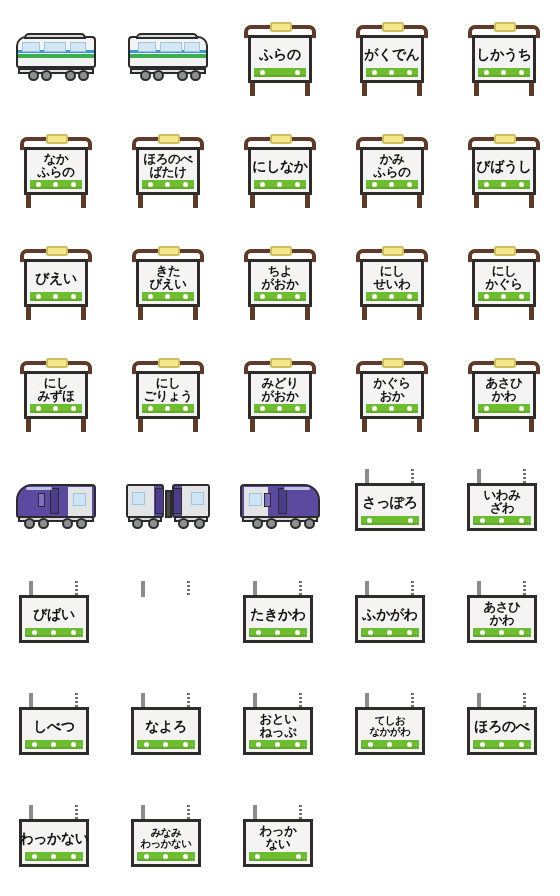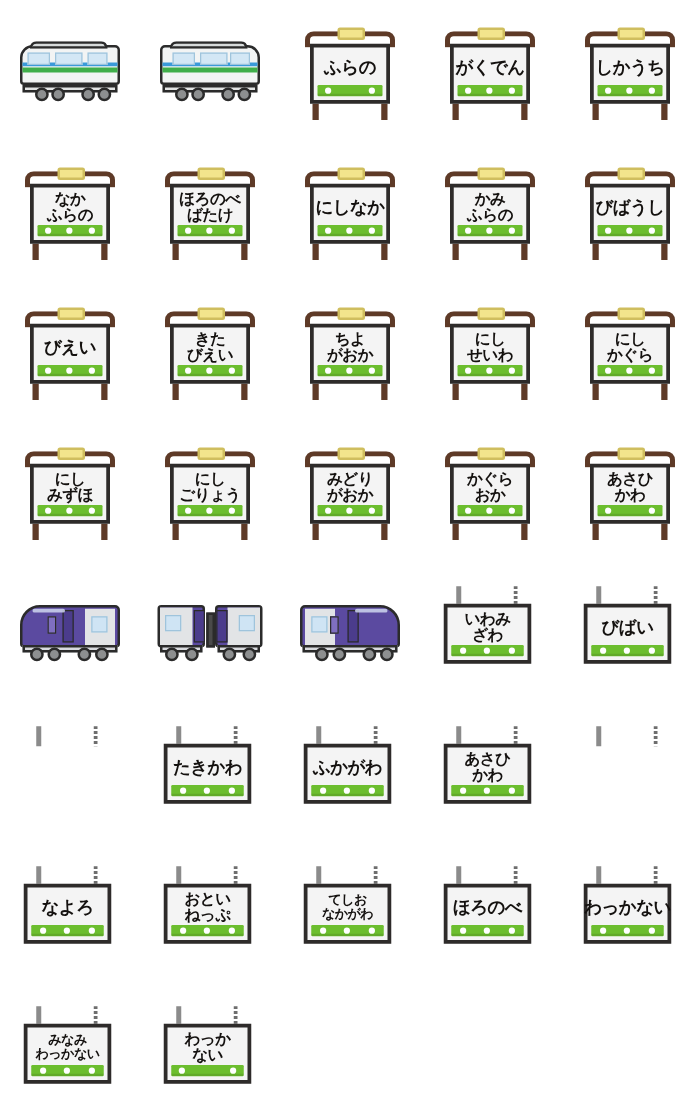--- a/index.html
+++ b/index.html
@@ -576,20 +576,35 @@
         <div class="px-door" style="left:44px;top:14px"></div>
         <div class="px-win" style="left:30px;top:19px;width:7px;height:14px;background:#7f6fc0;border-color:#2b2b2b"></div>
         <div class="px-skirt"></div>
         <div class="wheel" style="left:18px"></div>
         <div class="wheel" style="left:32px"></div>
         <div class="wheel" style="left:56px"></div>
         <div class="wheel" style="left:70px"></div>
       </div>
     </div>
     <div class="cell">
+      <div class="sign hanging one">
+        <div class="pole solid"></div>
+        <div class="pole dotted"></div>
+        <div class="board">
+          <div class="names">
+            <div class="nm">さっぽろ</div>
+          </div>
+          <div class="bar d2">
+            <i></i>
+            <i></i>
+          </div>
+        </div>
+      </div>
+    </div>
+    <div class="cell">
       <div class="sign hanging two">
         <div class="pole solid"></div>
         <div class="pole dotted"></div>
         <div class="board">
           <div class="names">
             <div class="nm">いわみ</div>
             <div class="nm">ざわ</div>
           </div>
           <div class="bar">
             <i></i>
@@ -667,20 +682,30 @@
             <i></i>
             <i></i>
           </div>
         </div>
       </div>
     </div>
     <div class="cell">
       <div class="sign hanging one">
         <div class="pole solid"></div>
         <div class="pole dotted"></div>
+        <div class="board">
+          <div class="names">
+            <div class="nm">しべつ</div>
+          </div>
+          <div class="bar">
+            <i></i>
+            <i></i>
+            <i></i>
+          </div>
+        </div>
       </div>
     </div>
     <div class="cell">
       <div class="sign hanging one">
         <div class="pole solid"></div>
         <div class="pole dotted"></div>
         <div class="board">
           <div class="names">
             <div class="nm">なよろ</div>
           </div>

